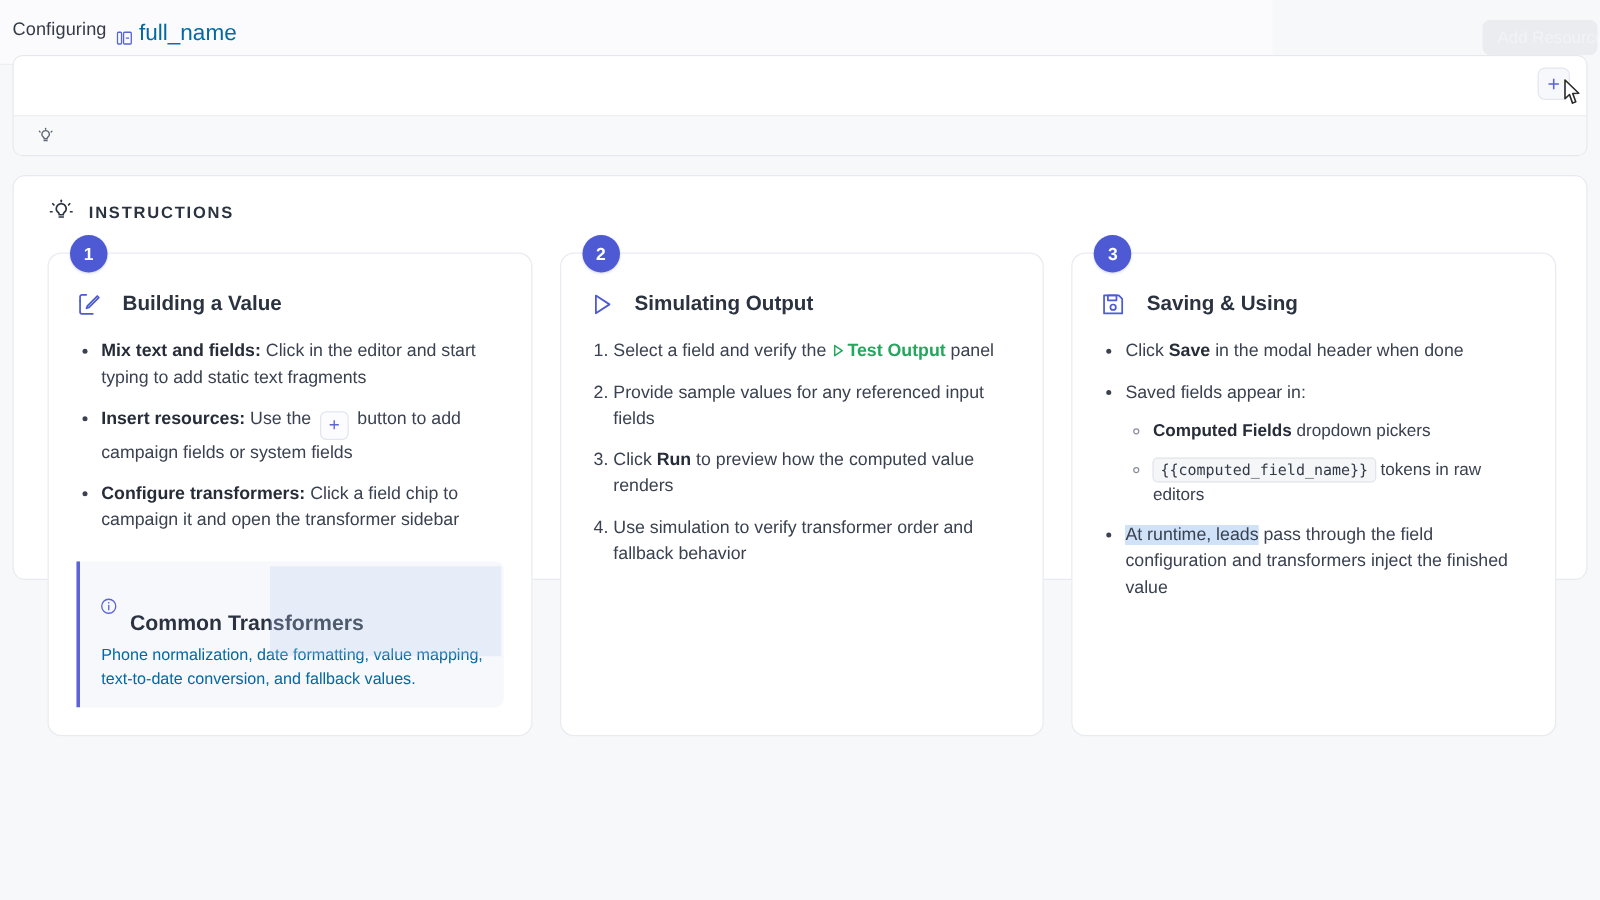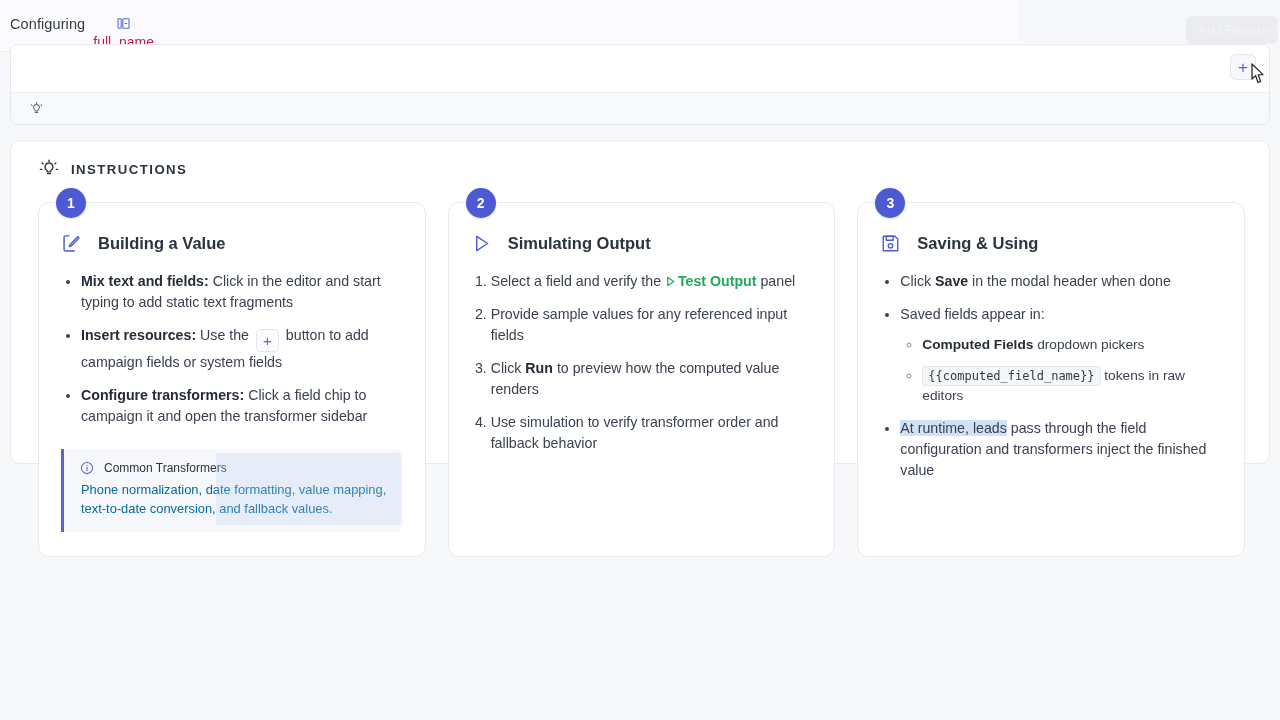--- a/index.html
+++ b/index.html
@@ -27,24 +27,23 @@
     font-size: 14.5px;
     color: #343a46;
     letter-spacing: .1px;
     white-space: nowrap;
   }
   .field-chip-ref {
     display: inline-flex;
     align-items: center;
     gap: 5px;
     margin-left: 8px;
-    color: #be185d;
-    font-size: 14px;
+    color: #0369a1;
+    font-size: 18px;
     vertical-align: middle;
-    flex-direction: column;
   }
   .chip-ico { display: inline-block; width: 13px; height: 13px; position: relative; top: 1px; }
 
   
   .tooltip {
     position: absolute;
     right: 2px; top: 16px;
     background: #e9eaee;
     color: #f2f3f5;
     font-size: 13.5px;
@@ -194,21 +193,21 @@
     border-left: 3px solid #5b63d6;
     background: #f7f8fc;
     border-radius: 0 7px 7px 0;
     padding: 12px 14px 14px 16px;
     position: relative;
   }
   .callout-head {
     display: flex; align-items: center; gap: 10px;
     margin-bottom: 6px;
   }
-  .callout-title { font-size: 12px; font-weight: 400; color: #2b3240; }
+  .callout-title { font-size: 17px; font-weight: 700; color: #2b3240; margin-top: 28px; }
   .info-ico { width: 14px; height: 14px; flex: none; }
   .callout-body {
     font-size: 12.9px;
     line-height: 18.5px;
     color: #0369a1;
     padding-left: 1px;
   }
   .selrect {
     position: absolute;
     left: 152px; top: 4px;

